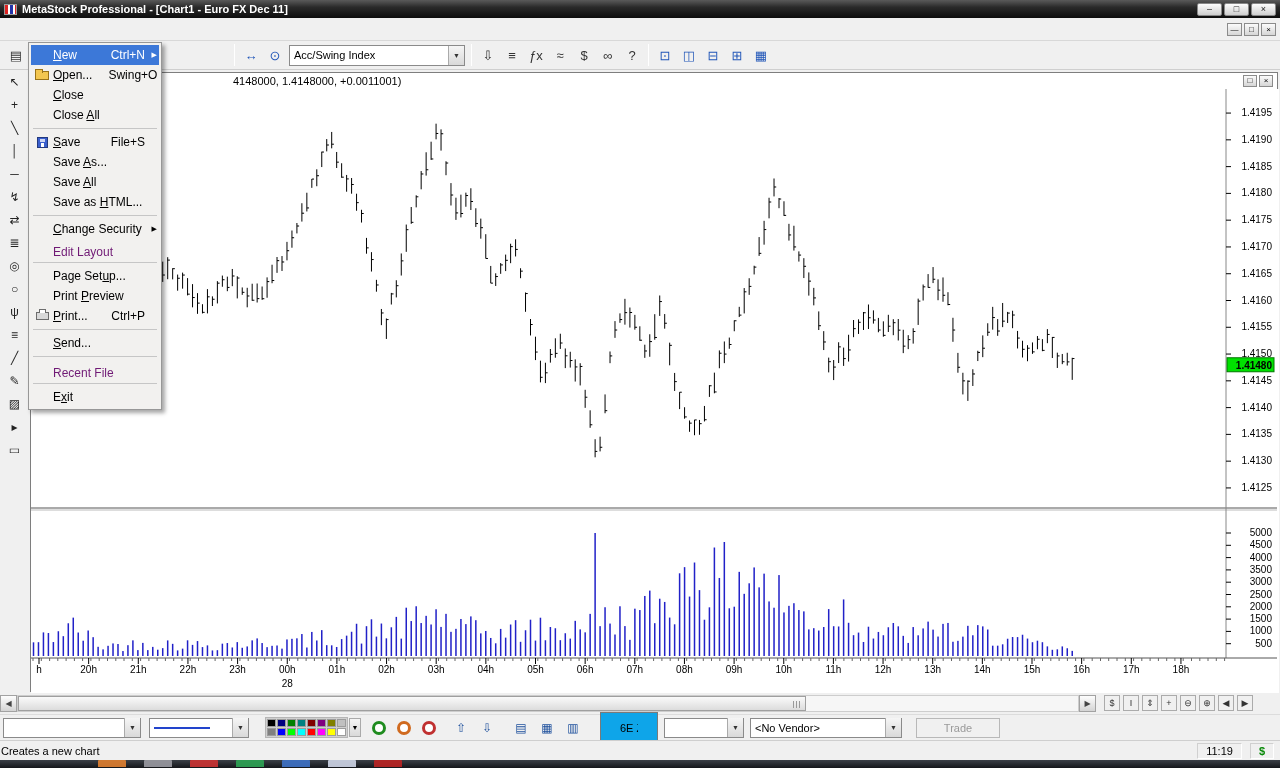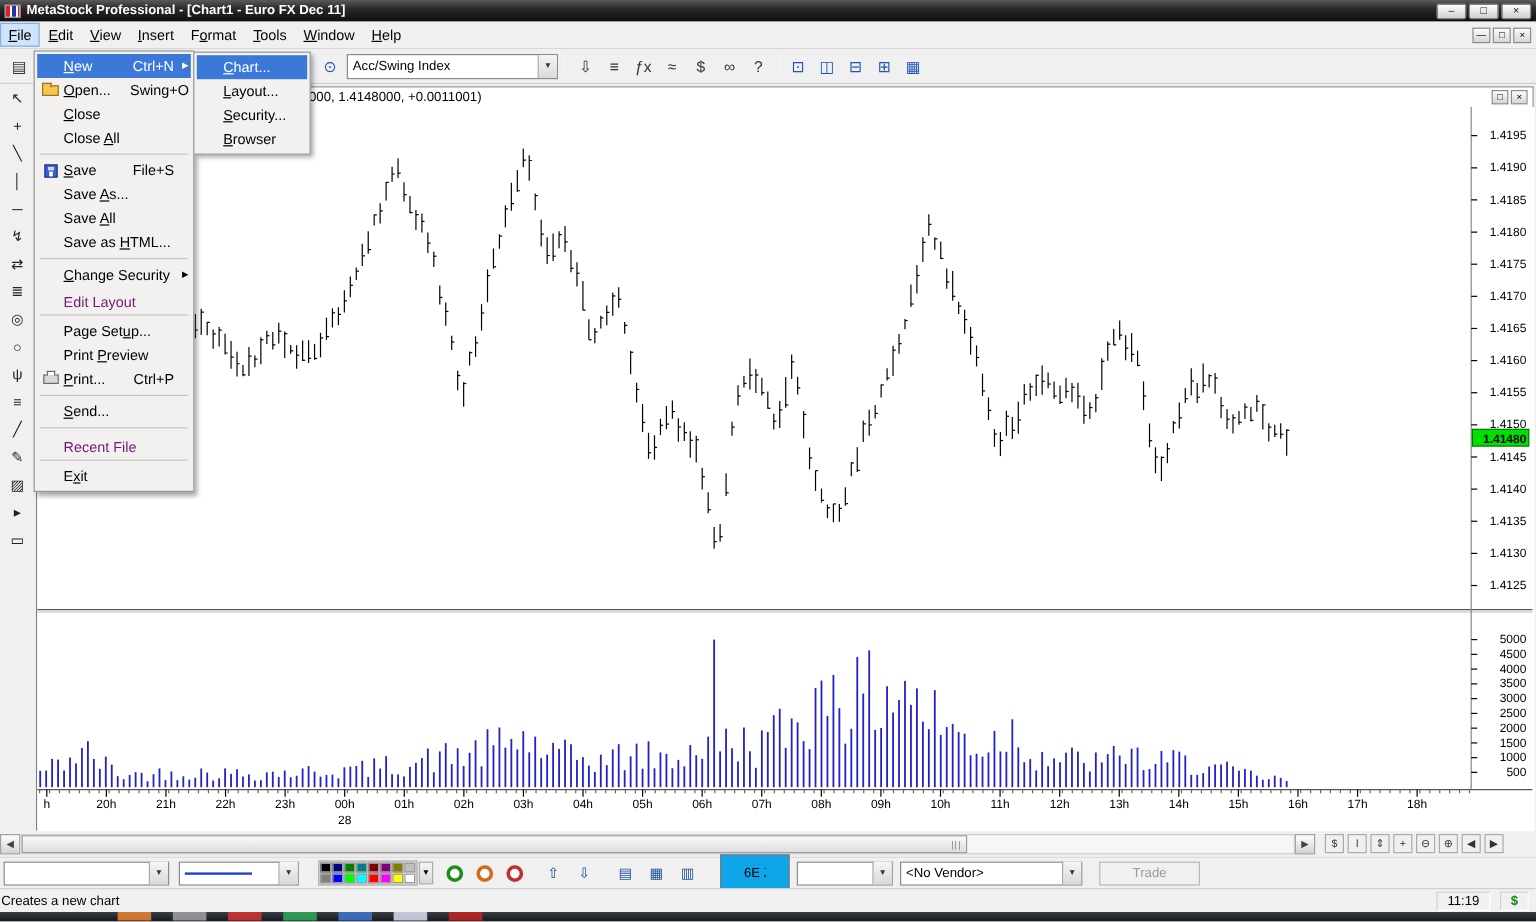--- a/index.html
+++ b/index.html
@@ -138,30 +138,20 @@
     <span class="app-icon"></span>
     <span class="title-text">MetaStock Professional - [Chart1 - Euro FX Dec 11]</span>
     <div class="win-btns" id="titlebar-btns">
         <div class="win-btn">–</div>
         <div class="win-btn">□</div>
         <div class="win-btn">×</div>
       </div>
   </div>
 
   <div class="menubar">
-    <div style="display:flex" id="menubar-items">
-        <div class="mb-item active"><u>F</u>ile</div>
-        <div class="mb-item"><u>E</u>dit</div>
-        <div class="mb-item"><u>V</u>iew</div>
-        <div class="mb-item"><u>I</u>nsert</div>
-        <div class="mb-item">F<u>o</u>rmat</div>
-        <div class="mb-item"><u>T</u>ools</div>
-        <div class="mb-item"><u>W</u>indow</div>
-        <div class="mb-item"><u>H</u>elp</div>
-      </div>
     <div class="mdi-btns" id="mdi-btns">
         <div class="mdi-btn">—</div>
         <div class="mdi-btn">□</div>
         <div class="mdi-btn">×</div>
       </div>
   </div>
 
   <div class="toolbar" id="toolbar-row">
       <div class="tb-btn">▤</div>
       <div class="tb-btn">▧</div>
@@ -1272,32 +1262,14 @@
         <div class="gutter"></div>
         <div class="mi-label">Recent File</div>
       </div>
       <div class="menu-sep"></div>
       <div class="menu-item">
         <div class="gutter"></div>
         <div class="mi-label">E<u>x</u>it</div>
       </div>
     </div>
 
-  <div class="menu submenu" id="new-submenu">
-      <div class="menu-item hl">
-        <div class="gutter"></div>
-        <div class="mi-label"><u>C</u>hart...</div>
-      </div>
-      <div class="menu-item">
-        <div class="gutter"></div>
-        <div class="mi-label"><u>L</u>ayout...</div>
-      </div>
-      <div class="menu-item">
-        <div class="gutter"></div>
-        <div class="mi-label"><u>S</u>ecurity...</div>
-      </div>
-      <div class="menu-item">
-        <div class="gutter"></div>
-        <div class="mi-label"><u>B</u>rowser</div>
-      </div>
-    </div>
 
 </div>
 
 </body></html>

